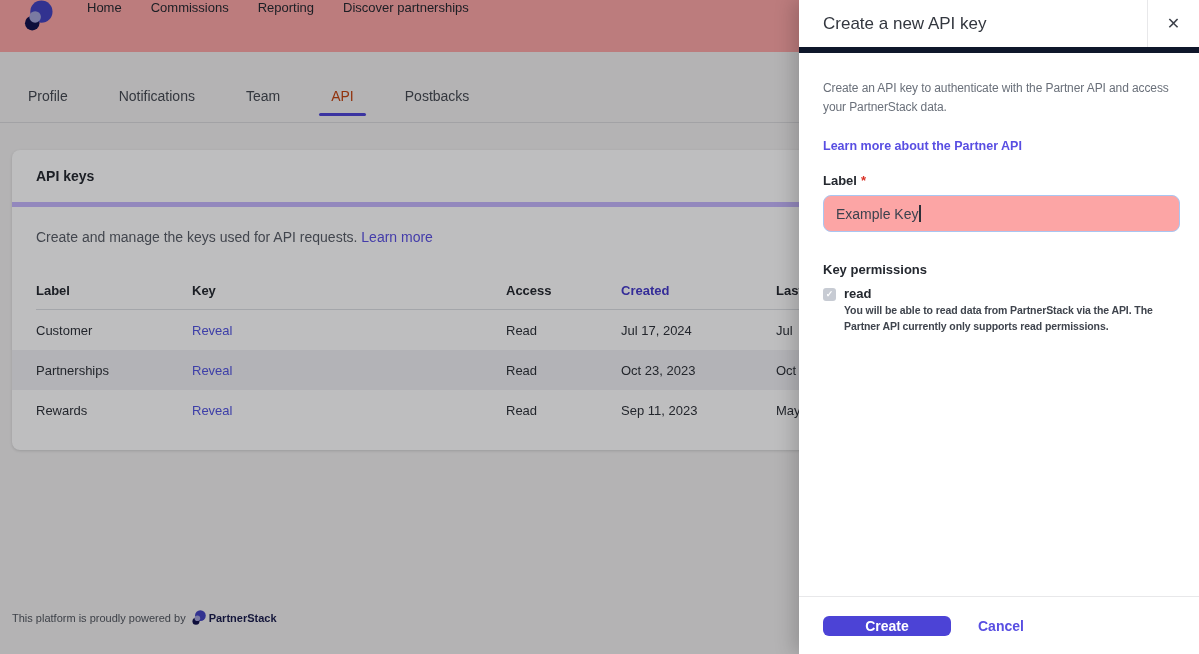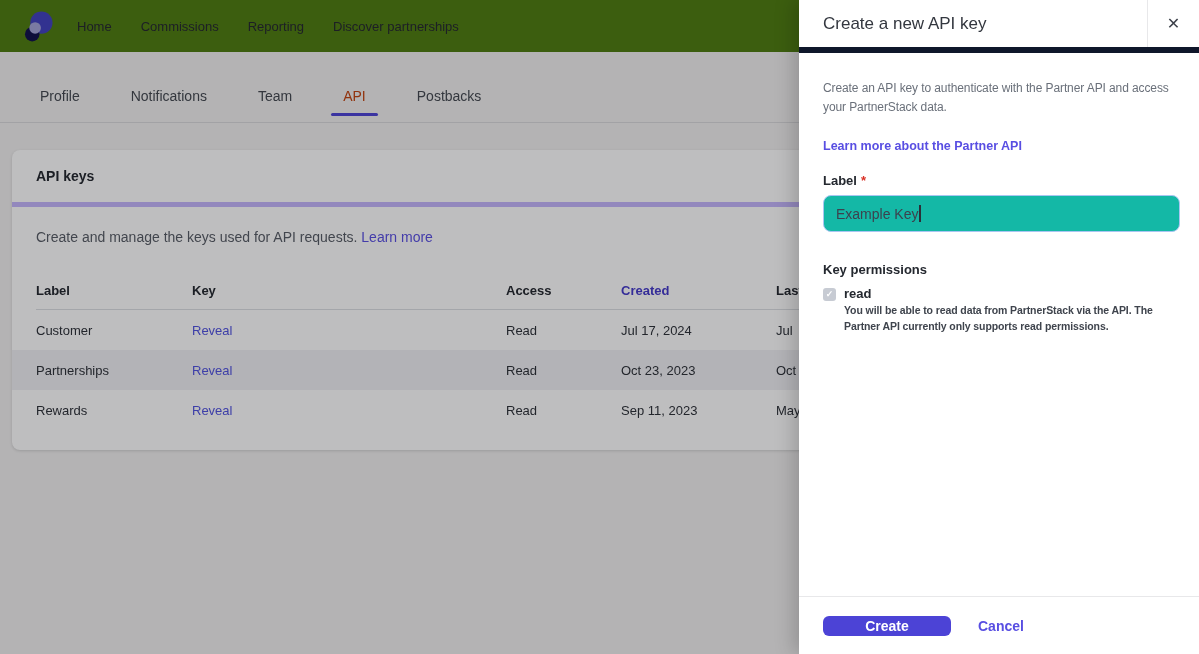--- a/index.html
+++ b/index.html
@@ -1,26 +1,26 @@
 <!DOCTYPE html>
 <html><head>
 <meta charset="utf-8">
 <style>
   html,body{margin:0;padding:0;}
   body{width:1199px;height:654px;overflow:hidden;font-family:"Liberation Sans",sans-serif;background:#f1f0f0;}
   .stage{position:relative;width:1199px;height:654px;}
 
   
   .page{position:absolute;inset:0;background:#f1f0f0;}
-  .topnav{height:52px;background:#4d7c0f;display:flex;align-items:center;padding-left:24px;box-sizing:border-box;}
+  .topnav{height:52px;background:#fca5a5;display:flex;padding-left:24px;box-sizing:border-box;gap:10px;}
   .logo{width:29px;height:31px;display:block;}
   .navlinks{display:flex;gap:29px;margin-left:24px;}
   .navlink{font-size:13px;color:#23262d;cursor:pointer;}
 
-  .tabsrow{padding:36px 0 0 28px;border-bottom:1px solid #d9d9dc;display:flex;gap:27px;}
+  .tabsrow{padding:36px 0 0 16px;border-bottom:1px solid #d9d9dc;display:flex;gap:27px;}
   .tab{position:relative;font-size:14px;color:#42474f;padding:0 12px 18px;cursor:pointer;}
   .tab.active{color:#c2410c;font-weight:400;}
   .tab.active::after{content:"";position:absolute;left:0;right:0;bottom:6px;height:3px;background:#4c43d6;border-radius:2px;}
 
   .card{margin:27px 12px 0;background:#ffffff;border-radius:8px;box-shadow:0 1px 3px rgba(0,0,0,.14);overflow:hidden;}
   .card-title{padding:18px 24px;font-size:14px;font-weight:700;color:#22262d;border-bottom:5px solid #c4b5fd;}
   .card-sub{padding:22px 24px 26px;font-size:14px;color:#565b64;}
   .card-sub a{color:#584ee2;text-decoration:none;cursor:pointer;}
 
   .thead{display:grid;grid-template-columns:156px 314px 115px 155px 1fr;align-items:center;height:38px;margin:0 24px;border-bottom:1px solid #dcdee3;}
@@ -43,21 +43,21 @@
   .drawer-header{height:47px;flex:0 0 47px;display:flex;border-bottom:6px solid #0f172a;}
   .drawer-title{flex:1;display:flex;align-items:center;padding-left:24px;font-size:17px;color:#33373f;}
   .drawer-close{width:51px;border-left:1px solid #e8e8ea;display:flex;align-items:center;justify-content:center;cursor:pointer;}
   .close-x{font-size:16px;color:#3d414a;line-height:1;}
 
   .drawer-body{flex:1;padding:26px 19px 0 24px;box-sizing:border-box;}
   .drawer-desc{font-size:12px;letter-spacing:-0.1px;line-height:1.6;color:#6a707a;}
   .drawer-link{display:inline-block;margin-top:22px;font-size:12.5px;font-weight:700;color:#584ee2;text-decoration:none;cursor:pointer;}
   .field-label{margin-top:19px;font-size:13px;font-weight:700;color:#24282f;}
   .req{color:#d93025;margin-left:4px;font-weight:700;}
-  .fake-input{margin-top:7px;height:37px;box-sizing:border-box;border:1.5px solid #a9c6f2;border-radius:8px;background:#14b8a6;display:flex;align-items:center;padding:0 12px;font-size:14px;color:#3c424e;cursor:text;}
+  .fake-input{margin-top:7px;height:37px;box-sizing:border-box;border:1.5px solid #a9c6f2;border-radius:8px;background:#fca5a5;display:flex;align-items:center;padding:0 12px;font-size:14px;color:#3c424e;cursor:text;}
   .caret{display:inline-block;width:1.5px;height:17px;background:#2b2f38;margin-left:1px;}
   .perm-title{margin-top:30px;font-size:13px;font-weight:700;color:#24282f;}
   .perm-row{margin-top:9px;display:flex;gap:8px;}
   .checkbox{flex:0 0 13px;width:13px;height:13px;margin-top:2px;border-radius:3px;background:#c7cbd3;display:flex;align-items:center;justify-content:center;cursor:default;}
   .checkbox .check{color:#ffffff;font-size:9px;font-weight:700;line-height:1;}
   .perm-name{font-size:13px;font-weight:700;color:#24282f;}
   .perm-desc{margin-top:2px;font-size:10.5px;letter-spacing:-0.1px;line-height:1.45;color:#3f444d;font-weight:bold;}
 
   .drawer-footer{flex:0 0 57px;border-top:1px solid #e8e8ea;display:flex;align-items:center;padding-left:24px;gap:27px;}
   .btn-create{width:128px;height:20px;background:#4c43d6;color:#ffffff;border:none;border-radius:6px;font-size:14px;font-weight:700;font-family:"Liberation Sans",sans-serif;cursor:pointer;}
@@ -124,20 +124,31 @@
       <div class="trow">
         <span>Rewards</span>
         <a class="reveal">Reveal</a>
         <span>Read</span>
         <span>Sep 11, 2023</span>
         <span>May</span>
       </div>
       <div class="card-bottom"></div>
     </section>
 
+    <div class="page-footer">
+      <span>This platform is proudly powered by</span>
+      <span class="brand">
+        <svg class="mini-logo" viewBox="0 0 30 32">
+          <circle cx="18" cy="12" r="11.5" fill="#4040bf"></circle>
+          <circle cx="8.5" cy="24" r="7.5" fill="#0e0e4a"></circle>
+          <circle cx="11.5" cy="17.5" r="6" fill="#a2a2d8"></circle>
+        </svg>
+        <span>PartnerStack</span>
+      </span>
+    </div>
   </div>
 
   <div class="overlay"></div>
 
   <aside class="drawer">
     <div class="drawer-header">
       <div class="drawer-title">Create a new API key</div>
       <div class="drawer-close">
         <span class="close-x">✕</span>
       </div>

